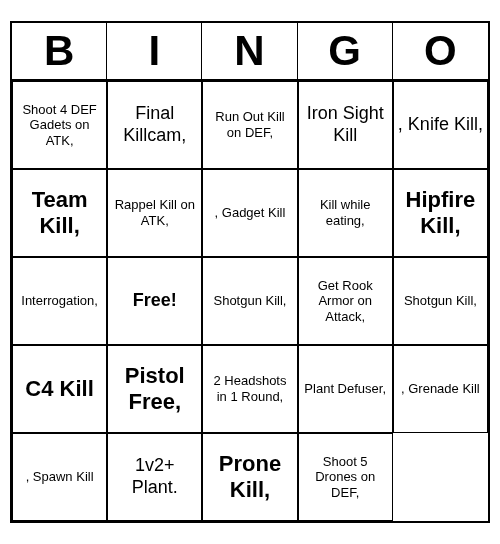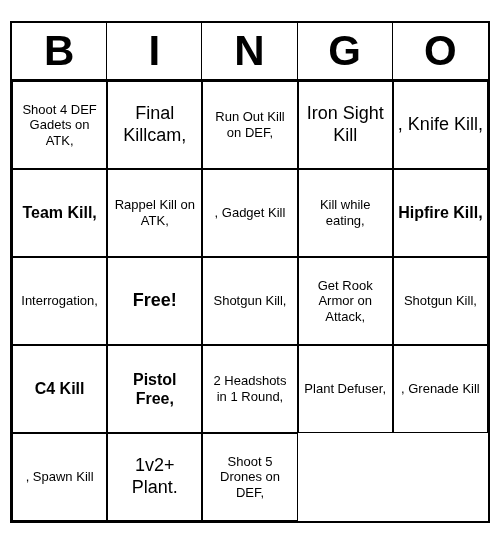--- a/index.html
+++ b/index.html
@@ -44,21 +44,21 @@
       justify-content: center;
       text-align: center;
       padding: 4px;
       position: relative;
     }
     .bingo-cell .cell-text {
       font-size: 13px;
       line-height: 1.2;
     }
     .bingo-cell.large-text .cell-text {
-      font-size: 16px;
+      font-size: 22px;
       font-weight: bold;
     }
     .bingo-cell.free-text .cell-text {
       font-size: 18px;
       font-weight: bold;
     }
     .bingo-cell.medium-text .cell-text {
       font-size: 18px;
       font-weight: normal;
     }
@@ -134,17 +134,20 @@
       </div>
       <div class="bingo-cell">
         <span class="cell-text">, Grenade Kill</span>
       </div>
       <div class="bingo-cell">
         <span class="cell-text">, Spawn Kill</span>
       </div>
       <div class="bingo-cell medium-text">
         <span class="cell-text">1v2+ Plant.</span>
       </div>
+      <div class="bingo-cell large-text">
+        <span class="cell-text">Prone Kill,</span>
+      </div>
       <div class="bingo-cell">
         <span class="cell-text">Shoot 5 Drones on DEF,</span>
       </div>
     </div>
 </div>
 
 </body></html>

